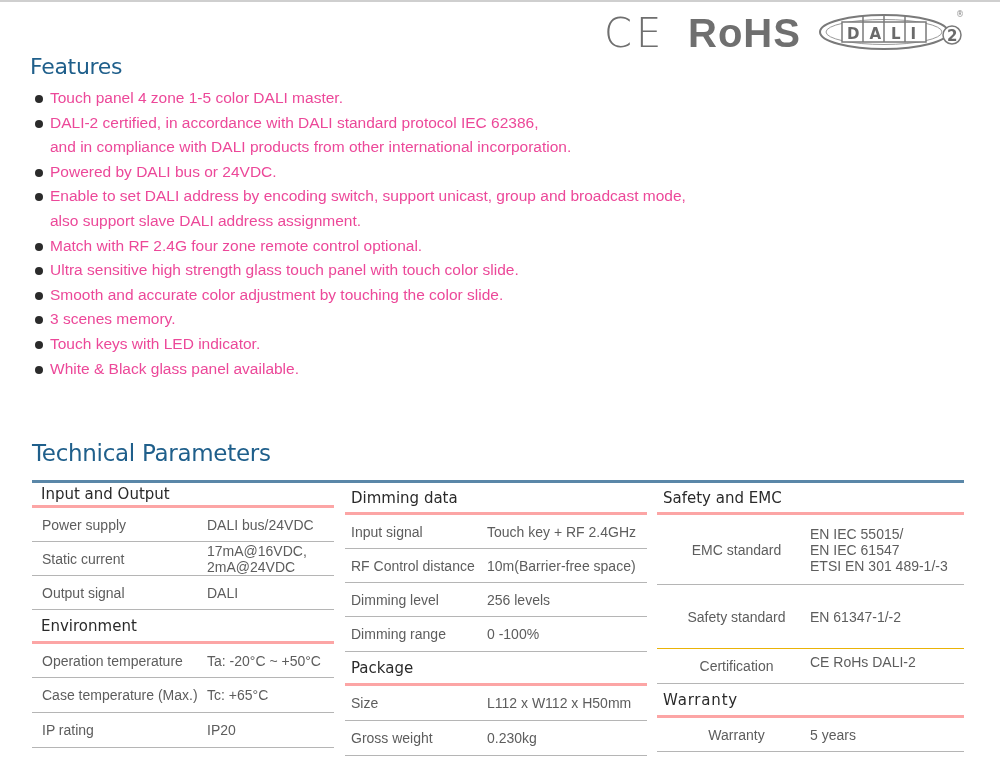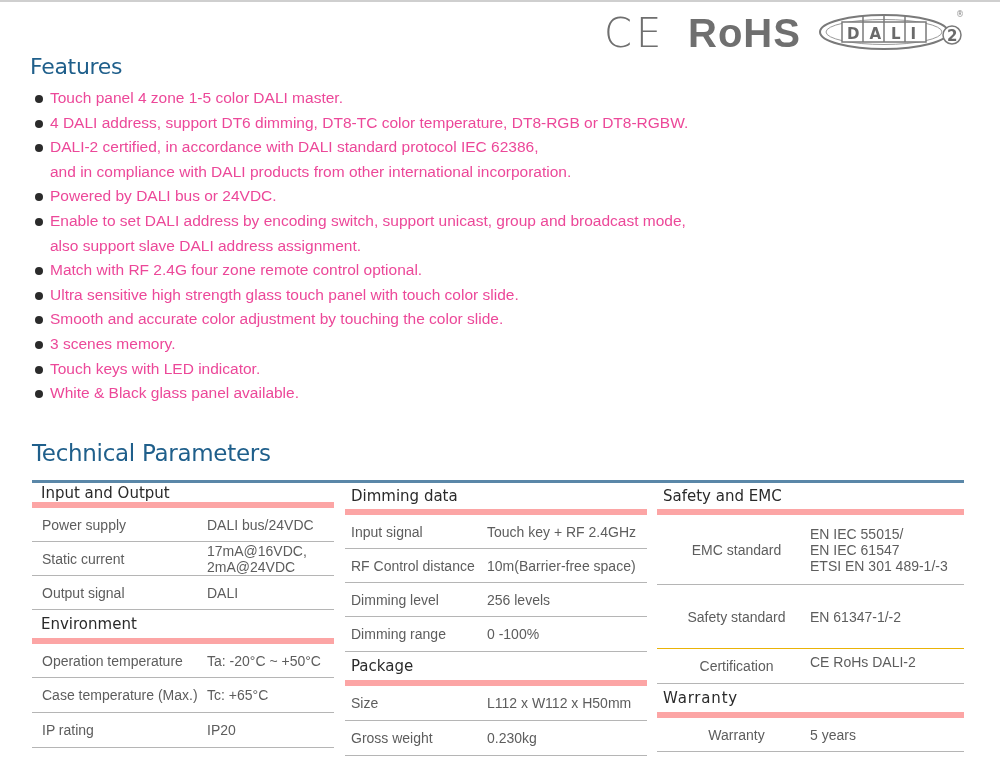--- a/index.html
+++ b/index.html
@@ -21,21 +21,21 @@
   .features-list li .bullet { position: absolute; left: 1px; top: 9px; width: 8px; height: 8px; border-radius: 50%; background: #2b2b2b; }
   .features-list li .line2 { display: block; }
 
   .table-rule { position: absolute; left: 32px; top: 480px; width: 932px; height: 3px; background: #5a87a8; }
 
   .col { position: absolute; top: 483px; }
   .col.c1 { left: 32px; width: 302px; }
   .col.c2 { left: 345px; width: 302px; }
   .col.c3 { left: 657px; width: 307px; }
 
-  .group-head { font-family: "DejaVu Sans", sans-serif; font-size: 15px; color: #2a2a2a; padding-left: 9px; border-bottom: 6px solid #fca5a5; display: flex; align-items: center; }
+  .group-head { font-family: "DejaVu Sans", sans-serif; font-size: 15px; color: #2a2a2a; padding-left: 9px; border-bottom: 3px solid #fca5a5; display: flex; align-items: center; }
   .row { display: flex; align-items: center; border-bottom: 1px solid #b5b5b5; font-family: "Liberation Sans", sans-serif; font-size: 14px; color: #5d5d5d; }
   .row .k { padding-left: 10px; flex: 0 0 auto; }
   .row .v { line-height: 16px; white-space: pre-line; }
   .c1 .row .k { width: 175px; }
   .c2 .row .k { width: 142px; padding-left: 6px; }
   .c3 .row .k { width: 153px; padding-left: 6px; text-align: center; }
 </style>
 </head>
 <body>
 
@@ -55,21 +55,20 @@
     <circle cx="134" cy="27" r="9" fill="#ffffff" stroke="#7a7a7a" stroke-width="1.5"></circle>
     <text x="129" y="33" font-family="DejaVu Sans, sans-serif" font-weight="bold" font-size="15" fill="#6a6a6a">2</text>
     <text x="138" y="9" font-family="DejaVu Sans, sans-serif" font-size="8" fill="#8a8a8a">®</text>
   </svg>
 </div>
 
 <h2 class="section-title" id="features-title">Features</h2>
 
 <ul class="features-list">
   <li><span class="bullet"></span><span>Touch panel 4 zone 1-5 color DALI master.</span></li>
-  <li><span class="bullet"></span><span>4 DALI address, support DT6 dimming, DT8-TC color temperature, DT8-RGB or DT8-RGBW.</span></li>
   <li><span class="bullet"></span><span>DALI-2 certified, in accordance with DALI standard protocol IEC 62386,</span><span class="line2">and in compliance with DALI products from other international incorporation.</span></li>
   <li><span class="bullet"></span><span>Powered by DALI bus or 24VDC.</span></li>
   <li><span class="bullet"></span><span>Enable to set DALI address by encoding switch, support unicast, group and broadcast mode,</span><span class="line2">also support slave DALI address assignment.</span></li>
   <li><span class="bullet"></span><span>Match with RF 2.4G four zone remote control optional.</span></li>
   <li><span class="bullet"></span><span>Ultra sensitive high strength glass touch panel with touch color slide.</span></li>
   <li><span class="bullet"></span><span>Smooth and accurate color adjustment by touching the color slide.</span></li>
   <li><span class="bullet"></span><span>3 scenes memory.</span></li>
   <li><span class="bullet"></span><span>Touch keys with LED indicator.</span></li>
   <li><span class="bullet"></span><span>White &amp; Black glass panel available.</span></li>
 </ul>

